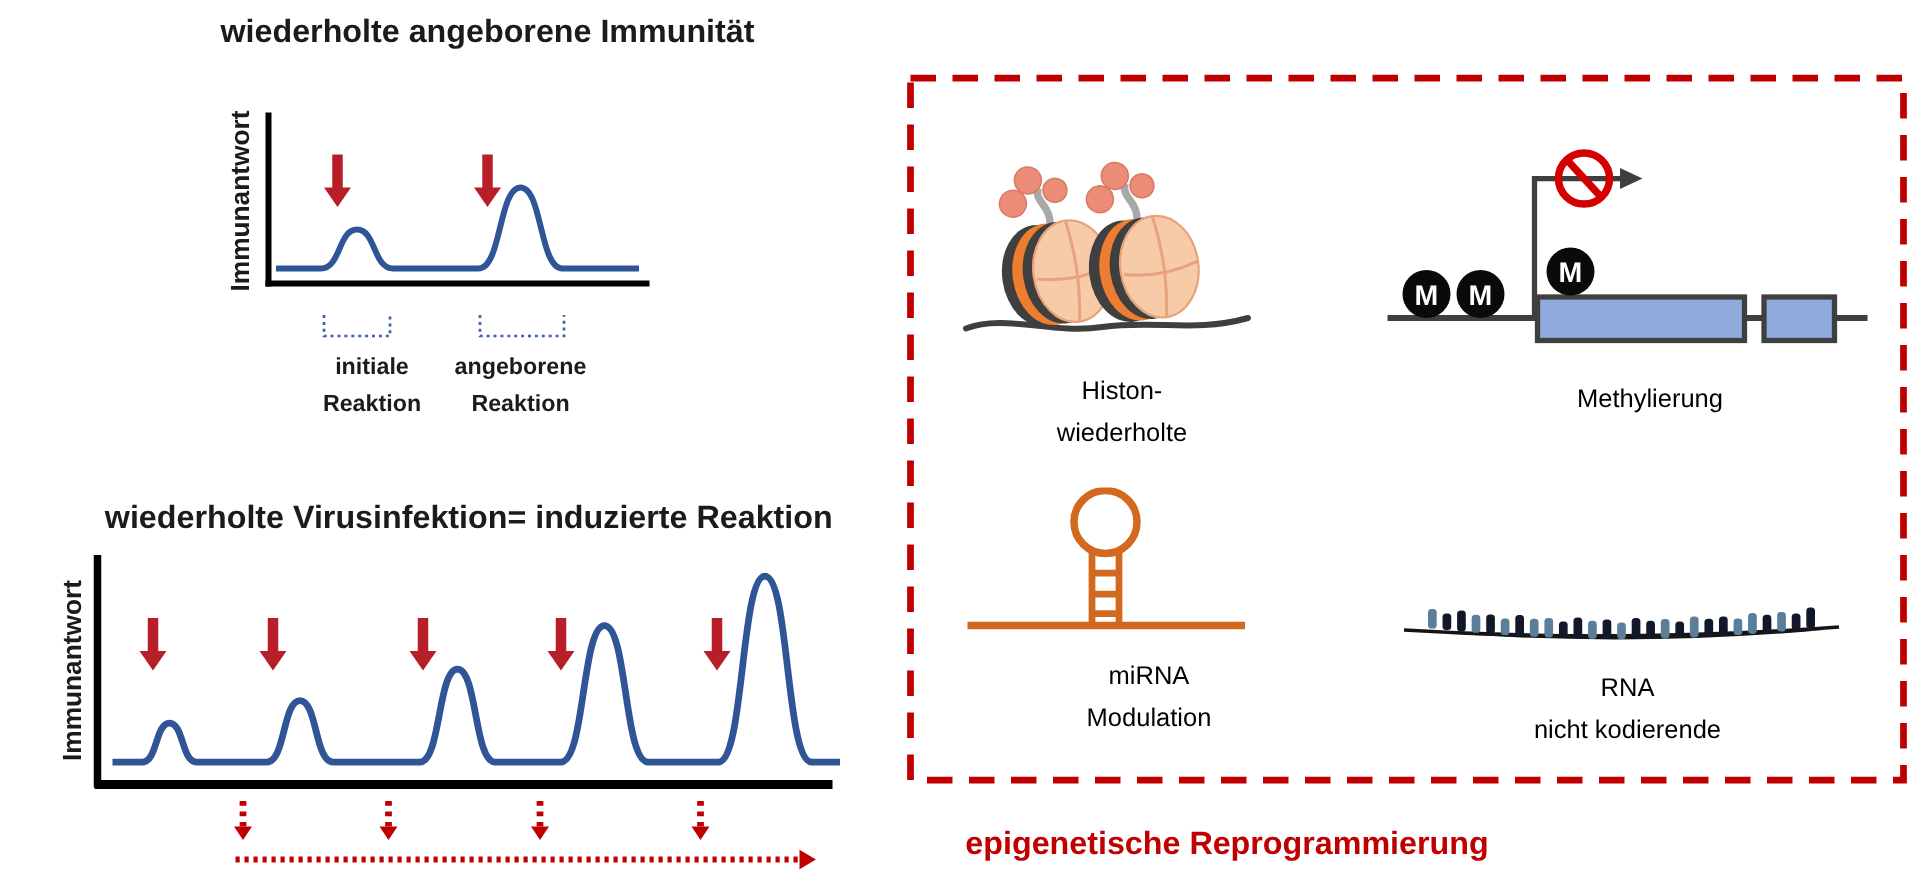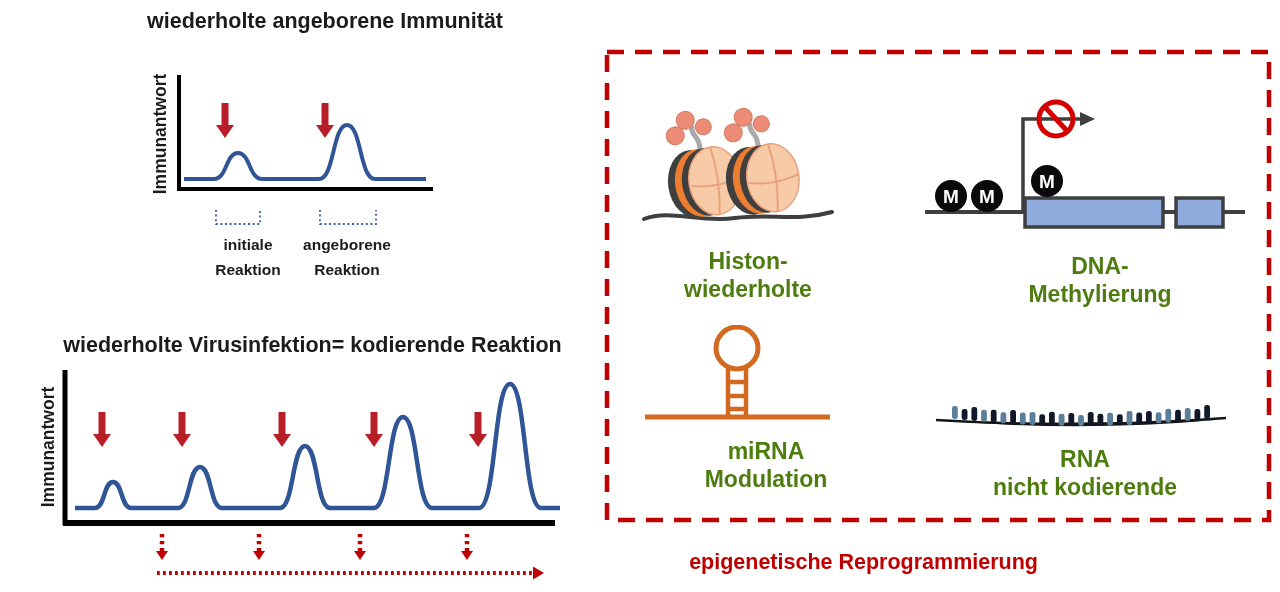--- a/index.html
+++ b/index.html
@@ -1,22 +1,22 @@
 <!DOCTYPE html>
 <html><head>
 <meta charset="utf-8">
 <style>
   html,body{margin:0;padding:0;background:#ffffff;}
   .stage{position:relative;width:1280px;height:592px;background:#ffffff;
          font-family:"Liberation Sans",sans-serif;overflow:hidden;}
   .abs{position:absolute;}
   .ttl{font-weight:700;color:#1b1b1b;font-size:21.5px;text-align:center;line-height:25px;}
-  .panel-label{font-weight:700;color:#4d7c0f;font-size:23px;text-align:center;line-height:28px;}
+  .panel-label{font-weight:400;color:#000000;font-size:17px;text-align:center;line-height:28px;}
   .bracket-label{font-weight:700;color:#1b1b1b;font-size:15.5px;text-align:center;line-height:25px;}
-  .caption-red{font-weight:700;font-size:21.5px;text-align:right;}
+  .caption-red{font-weight:700;font-size:21.5px;text-align:center;}
   svg{display:block;}
 </style>
 </head>
 <body>
 
 <div class="stage">
 
   <div class="abs ttl" style="left:120px;top:9px;width:410px;">wiederholte angeborene Immunität</div>
 
   <svg class="abs" style="left:130px;top:58px;" width="320" height="172">
@@ -38,21 +38,21 @@
 
   <div class="abs bracket-label" style="left:188px;top:232px;width:120px;">
     <div>initiale</div>
     <div>Reaktion</div>
   </div>
   <div class="abs bracket-label" style="left:287px;top:232px;width:120px;">
     <div>angeborene</div>
     <div>Reaktion</div>
   </div>
 
-  <div class="abs ttl" style="left:25px;top:333px;width:575px;">wiederholte Virusinfektion= kodierende Reaktion</div>
+  <div class="abs ttl" style="left:25px;top:333px;width:575px;">wiederholte Virusinfektion= induzierte Reaktion</div>
 
   <svg class="abs" style="left:28px;top:358px;" width="552" height="234">
     <text transform="rotate(-90)" x="-89" y="26" text-anchor="middle" font-size="17.5" font-weight="bold" fill="#1b1b1b">Immunantwort</text>
     <line x1="37" y1="12" x2="37" y2="167" stroke="#000" stroke-width="5"></line>
     <line x1="35" y1="165" x2="527" y2="165" stroke="#000" stroke-width="6"></line>
     <path fill="none" stroke="#2F5597" stroke-width="4.5" stroke-linejoin="round" d="M 47,150 L 67,150 C 76.9,150 75.64,124 85,124 C 94.36,124 93.1,150 103,150 L 150,150 C 162.1,150 160.56,109 172,109 C 183.44,109 181.9,150 194,150 L 252,150 C 265.75,150 264,88 277,88 C 290,88 288.25,150 302,150 L 346,150 C 361.95,150 359.92,59 375,59 C 390.08,59 388.05,150 404,150 L 451,150 C 468.05,150 465.88,26 482,26 C 498.12,26 495.95,150 513,150 L 532,150"></path>
     <g>
         <line x1="74" y1="54" x2="74" y2="77" stroke="#B81E28" stroke-width="7"></line>
         <polygon points="65,76 83,76 74,89" fill="#B81E28"></polygon>
         <line x1="154" y1="54" x2="154" y2="77" stroke="#B81E28" stroke-width="7"></line>
@@ -127,21 +127,20 @@
     <g>
       <circle cx="36" cy="101" r="16" fill="#0A0A0A"></circle>
       <circle cx="72" cy="101" r="16" fill="#0A0A0A"></circle>
       <circle cx="132" cy="86" r="16" fill="#0A0A0A"></circle>
       <text x="36" y="108" text-anchor="middle" font-size="19" font-weight="bold" fill="#ffffff">M</text>
       <text x="72" y="108" text-anchor="middle" font-size="19" font-weight="bold" fill="#ffffff">M</text>
       <text x="132" y="93" text-anchor="middle" font-size="19" font-weight="bold" fill="#ffffff">M</text>
     </g>
   </svg>
   <div class="abs panel-label" style="left:950px;top:252px;width:300px;">
-    <div>DNA-</div>
     <div>Methylierung</div>
   </div>
 
   <svg class="abs" style="left:635px;top:325px;" width="210" height="100">
     <line x1="10" y1="92" x2="195" y2="92" stroke="#D2691E" stroke-width="5"></line>
     <circle cx="102" cy="23" r="21" fill="none" stroke="#D2691E" stroke-width="5"></circle>
     <line x1="93" y1="42" x2="93" y2="92" stroke="#D2691E" stroke-width="4.5"></line>
     <line x1="111" y1="42" x2="111" y2="92" stroke="#D2691E" stroke-width="4.5"></line>
     <line x1="91" y1="57" x2="113" y2="57" stroke="#D2691E" stroke-width="4.5"></line>
     <line x1="91" y1="71" x2="113" y2="71" stroke="#D2691E" stroke-width="4.5"></line>

